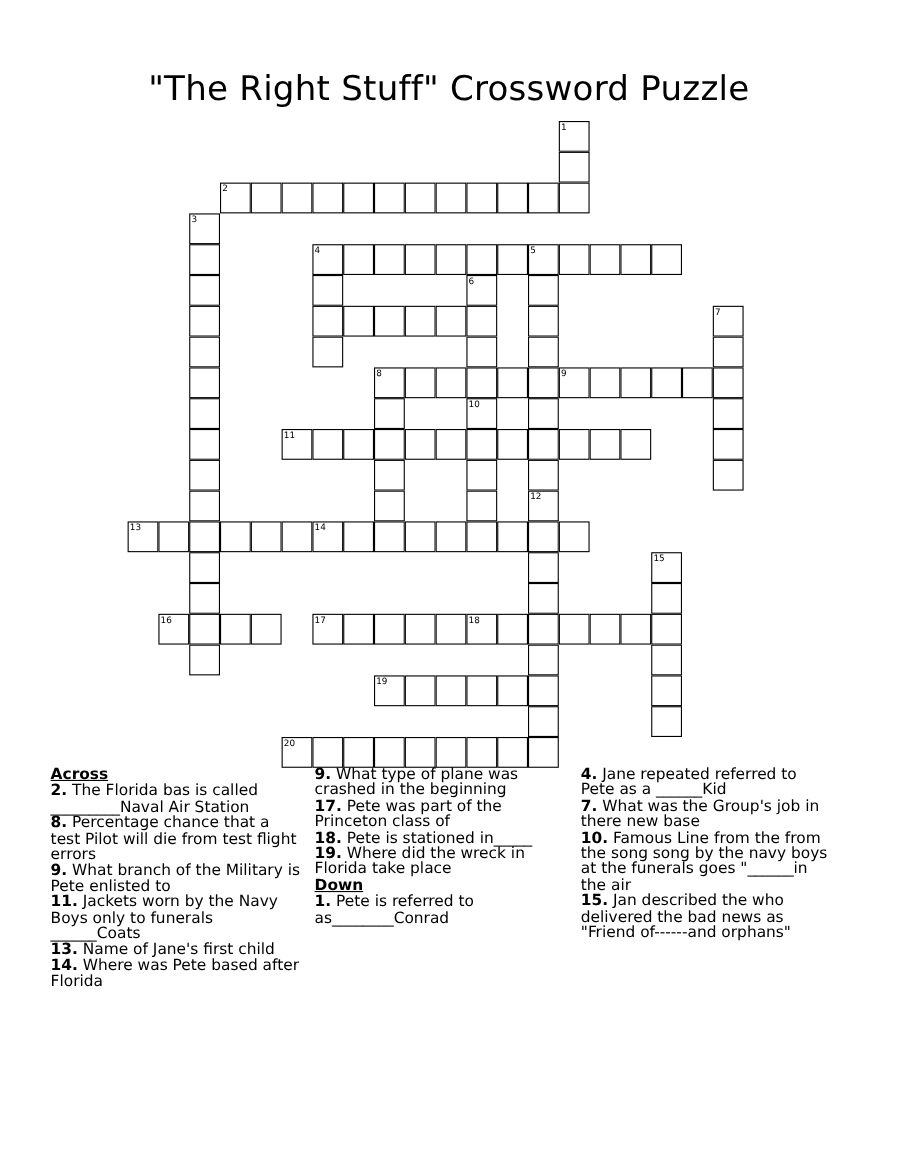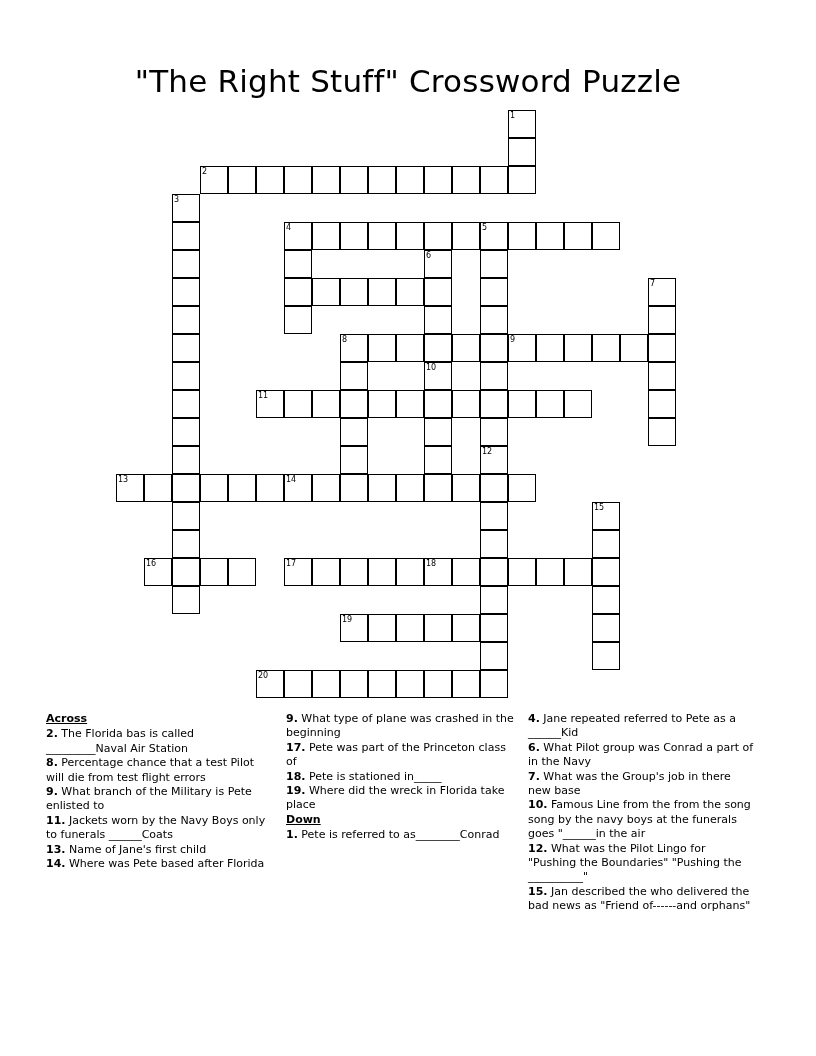--- a/index.html
+++ b/index.html
@@ -84,23 +84,23 @@
   
   #clues {
     position: absolute;
     top: 697px;
     left: 46px;
     width: 740px;
     height: 260px;
   }
   .clue-col {
     position: absolute;
-    top: 15px;
+    top: 0;
     width: 228px;
-    font-size: 11px;
+    font-size: 14px;
     line-height: 14.4px;
   }
   .col-1 { left: 0px; }
   .col-2 { left: 240px; }
   .col-3 { left: 482px; }
   .section-head {
     font-weight: bold;
     text-decoration: underline;
     margin-bottom: 1px;
     display: block;
@@ -327,22 +327,20 @@
           <span class="clue"><b>19.</b><span> Where did the wreck in Florida take place</span></span>
         </div>
       <span class="section-head">Down</span>
       <div id="col2-down">
           <span class="clue"><b>1.</b><span> Pete is referred to as________Conrad</span></span>
         </div>
     </div>
     <div class="clue-col col-3">
       <div id="col3-list">
           <span class="clue"><b>4.</b><span> Jane repeated referred to Pete as a ______Kid</span></span>
-          <span class="clue"><b>6.</b><span> What Pilot group was Conrad a part of in the Navy</span></span>
           <span class="clue"><b>7.</b><span> What was the Group's job in there new base</span></span>
           <span class="clue"><b>10.</b><span> Famous Line from the from the song song by the navy boys at the funerals goes "______in the air</span></span>
-          <span class="clue"><b>12.</b><span> What was the Pilot Lingo for "Pushing the Boundaries" "Pushing the __________"</span></span>
           <span class="clue"><b>15.</b><span> Jan described the who delivered the bad news as "Friend of------and orphans"</span></span>
         </div>
     </div>
   </div>
 
 </div>
 
 </body></html>

